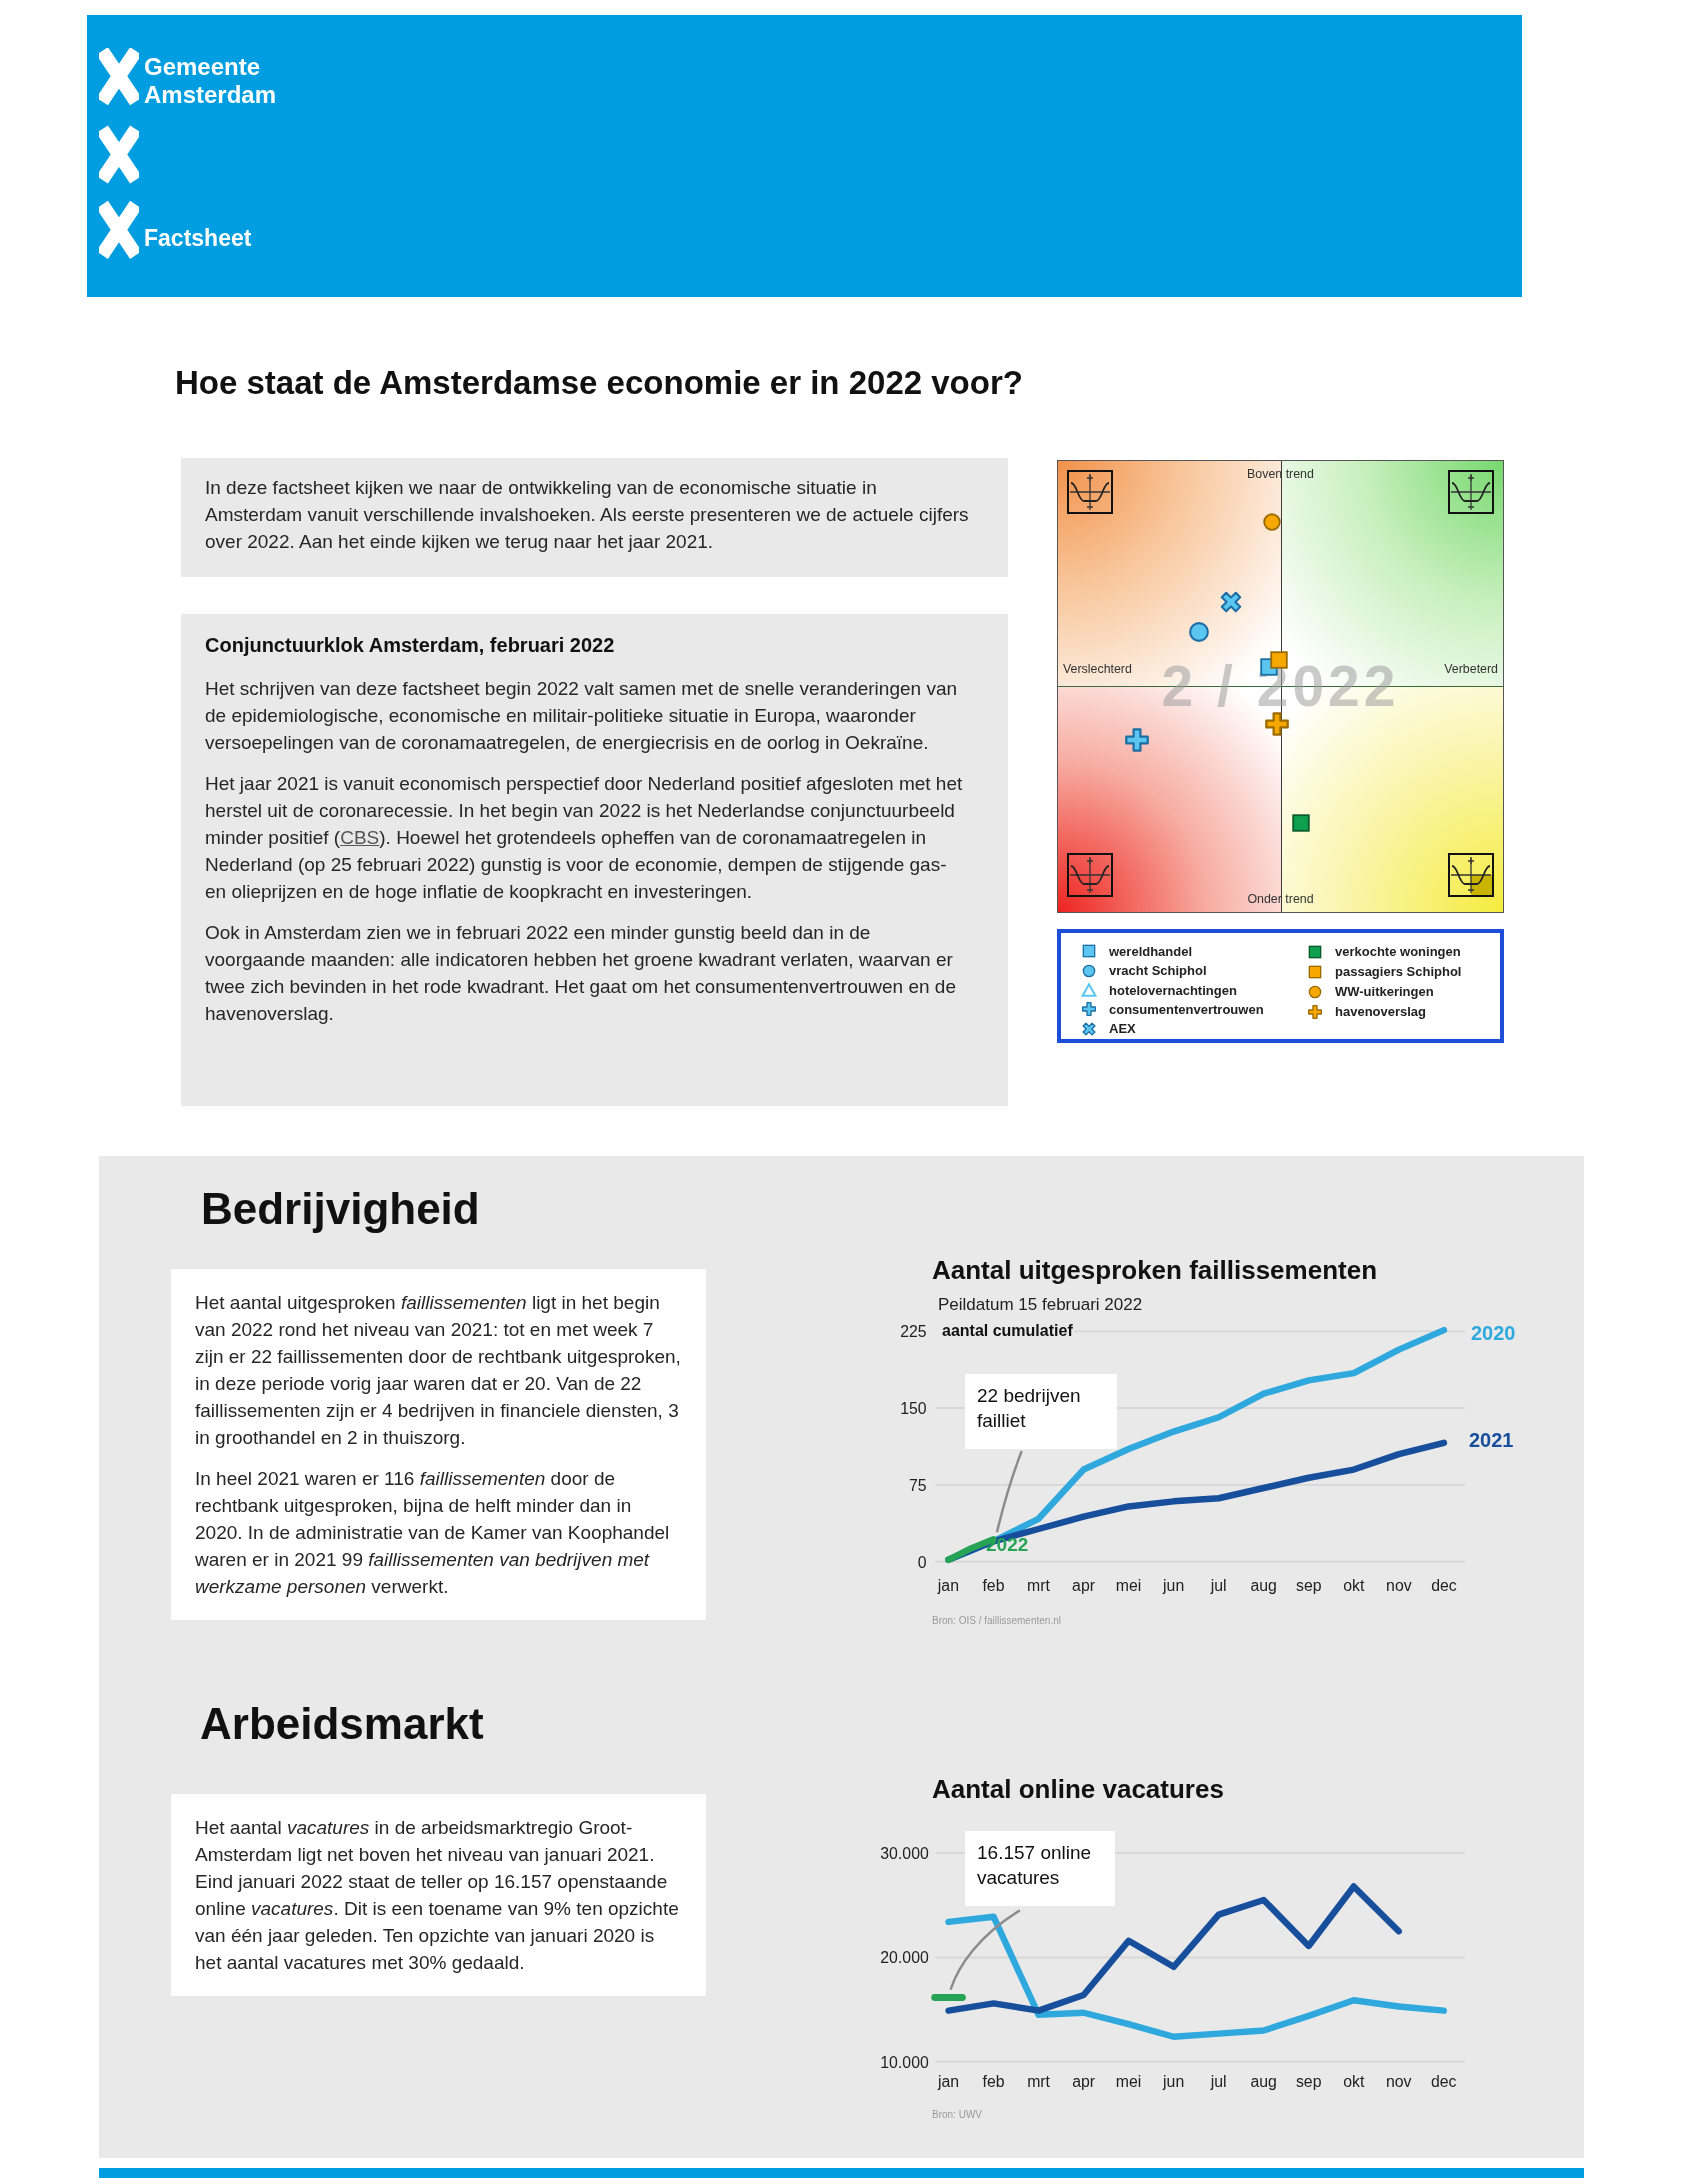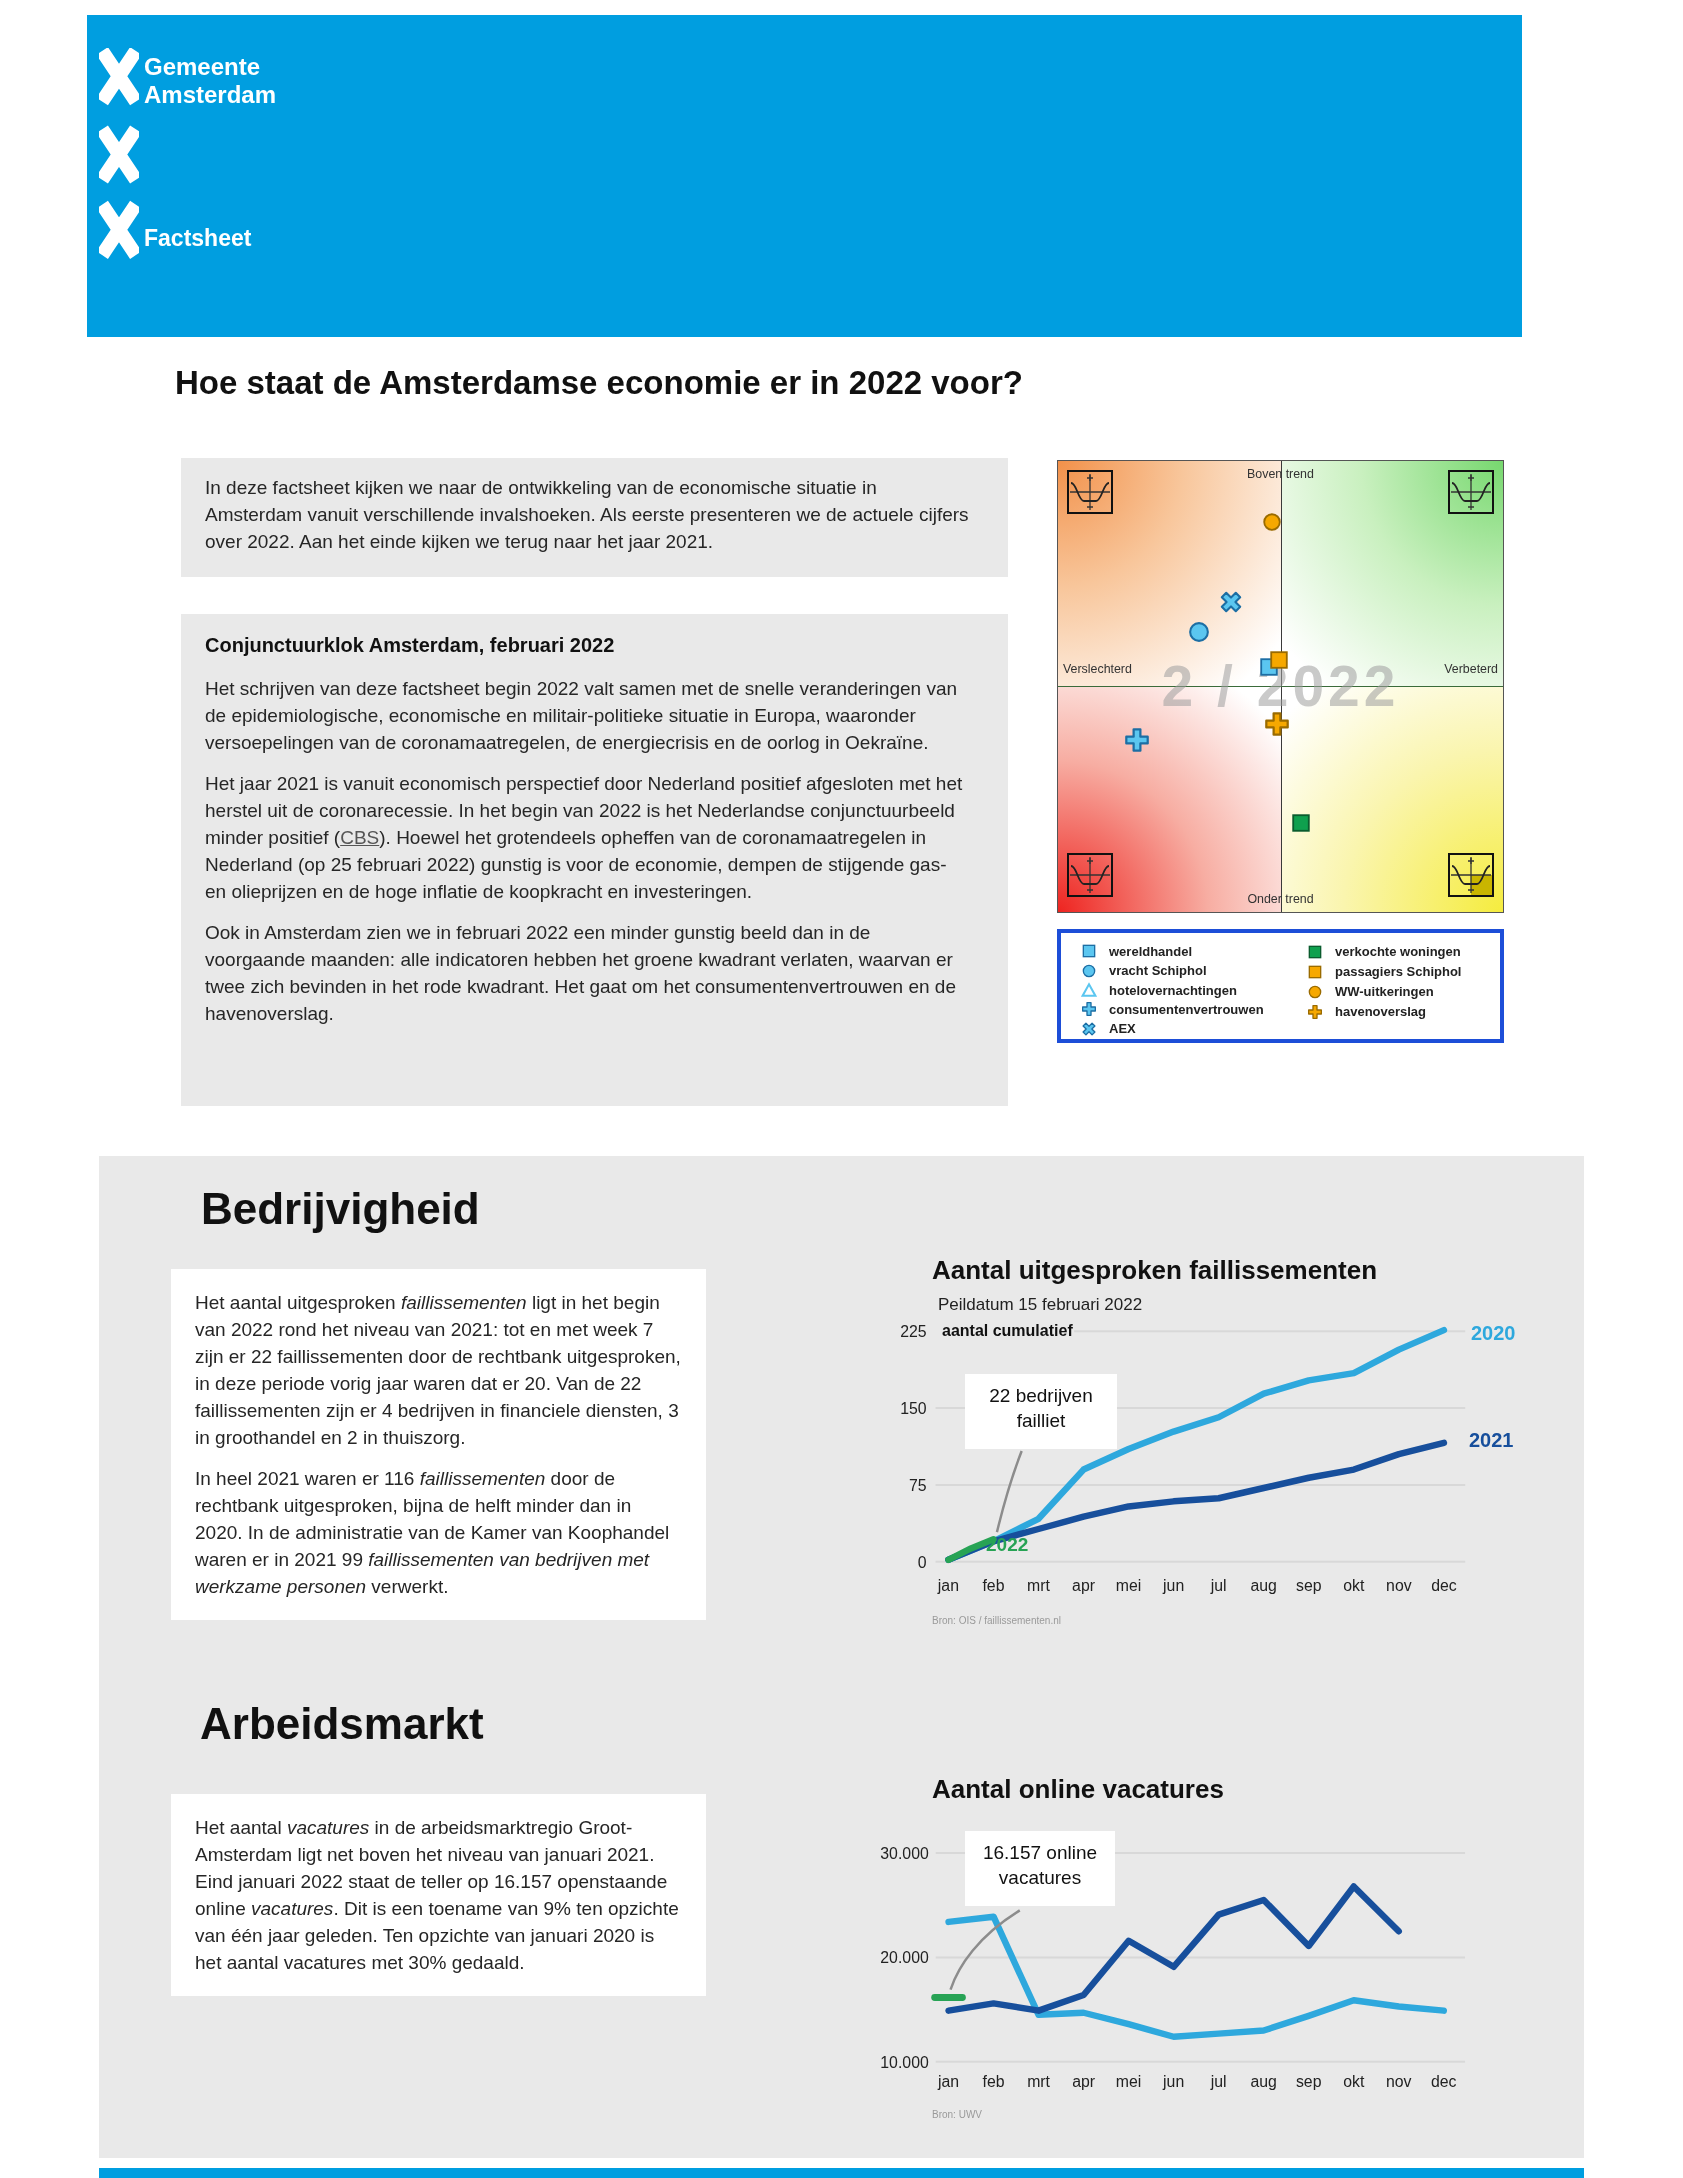--- a/index.html
+++ b/index.html
@@ -1,19 +1,19 @@
 <!DOCTYPE html>
 <html><head>
 <meta charset="utf-8">
 <style>
   html,body{margin:0;padding:0;background:#ffffff;}
   .page{position:relative;width:1683px;height:2178px;background:#fff;overflow:hidden;
         font-family:"Liberation Sans",sans-serif;color:#262626;}
   
-  .banner{position:absolute;left:87px;top:15px;width:1435px;height:322px;background:#009ee0;}
+  .banner{position:absolute;left:87px;top:15px;width:1435px;height:282px;background:#009ee0;}
   .logo{position:absolute;left:12px;top:33px;}
   .brand{position:absolute;left:57px;top:38px;color:#fff;font-weight:700;font-size:24px;line-height:28px;}
   .factsheet{position:absolute;left:57px;top:210px;color:#fff;font-weight:700;font-size:23px;}
   .banner-title{position:absolute;left:186px;top:34px;margin:0;color:#fff;font-weight:700;
                 font-size:38px;line-height:50px;letter-spacing:0.2px;}
   
   .page-q{position:absolute;left:175px;top:364px;margin:0;font-size:33px;font-weight:700;color:#111;}
   .box{position:absolute;background:#e9e9e9;font-size:19px;line-height:27px;}
   .intro{left:181px;top:458px;width:827px;height:119px;padding:16px 24px;box-sizing:border-box;}
   .klokbox{left:181px;top:614px;width:827px;height:492px;padding:18px 24px;box-sizing:border-box;overflow:hidden;}
@@ -56,21 +56,21 @@
             font-size:19px;line-height:27px;}
   .whitebox p{margin:0 0 14px 0;} .whitebox p:last-child{margin-bottom:0;}
   
   .chart{position:absolute;}
   .chart svg{position:absolute;left:0;top:0;}
   .ch-title{position:absolute;margin:0;font-size:26px;font-weight:700;color:#111;white-space:nowrap;}
   .ch-sub{position:absolute;font-size:17px;color:#222;white-space:nowrap;}
   .ch-ylab{position:absolute;font-size:16px;font-weight:700;color:#111;white-space:nowrap;}
   .ch-src{position:absolute;font-size:10px;color:#9a9a9a;white-space:nowrap;}
   .ann{position:absolute;background:#fff;font-size:19px;line-height:25px;color:#111;
-       padding:9px 12px;box-sizing:border-box;z-index:3;text-align:center;}
+       padding:9px 12px;box-sizing:border-box;z-index:3;}
   .yearlab{position:absolute;font-size:20px;font-weight:700;white-space:nowrap;z-index:3;}
   .footer-strip{position:absolute;left:99px;top:2168px;width:1485px;height:10px;background:#009ee0;}
 </style>
 </head>
 <body>
 
 <div class="page">
 
   <header class="banner">
     <svg class="logo" width="40" height="213" viewBox="0 0 40 215">

